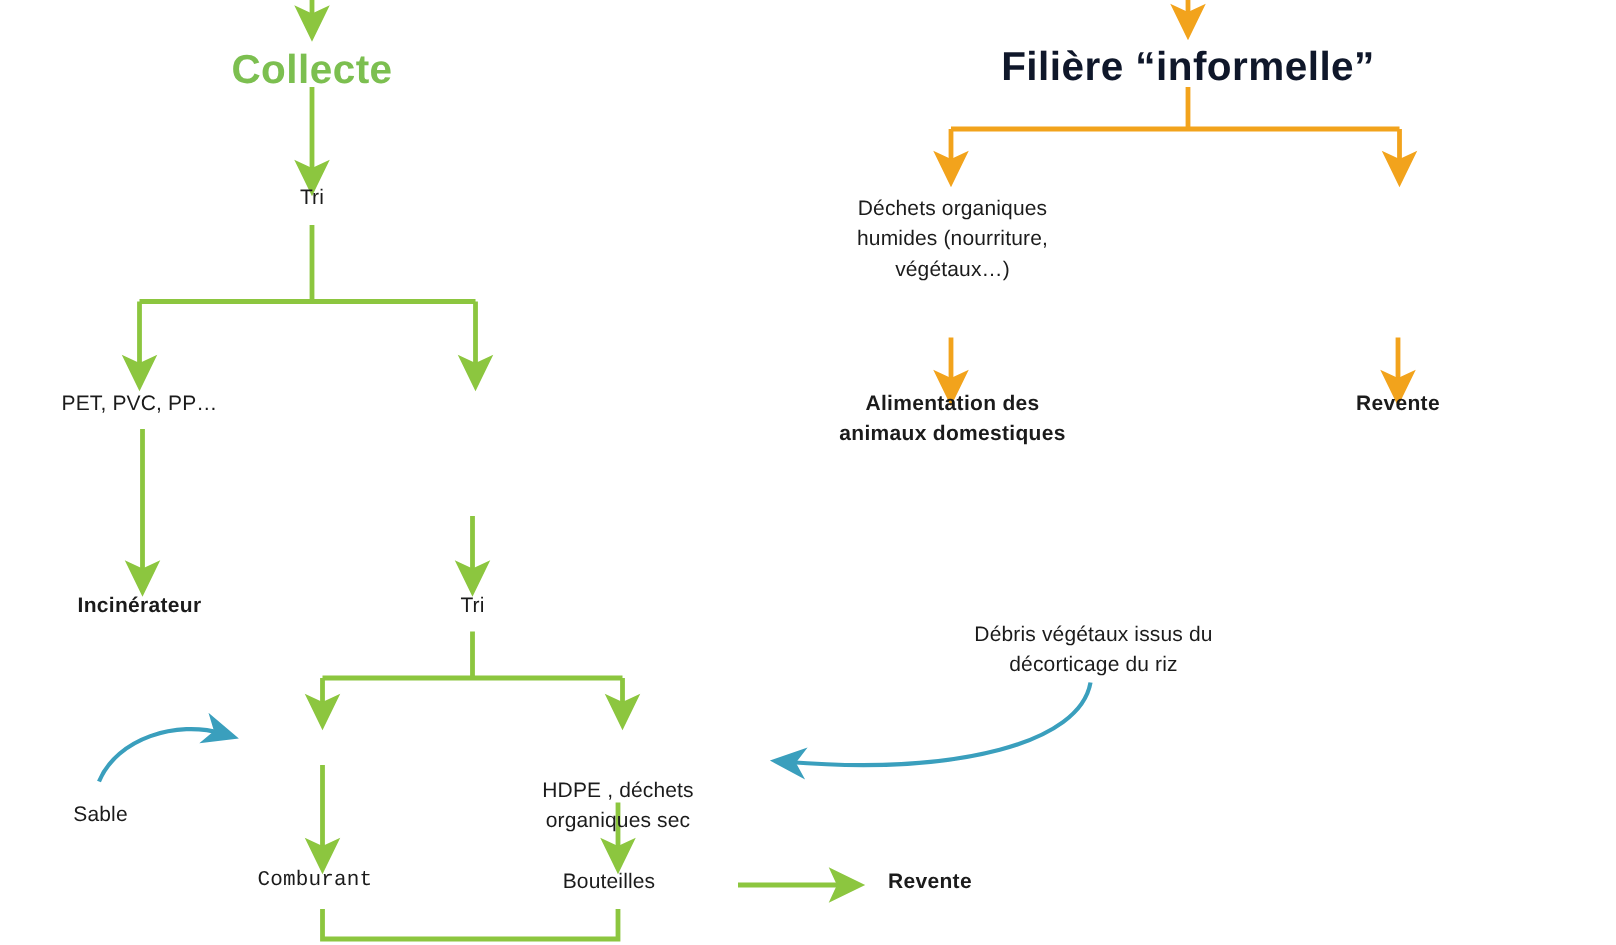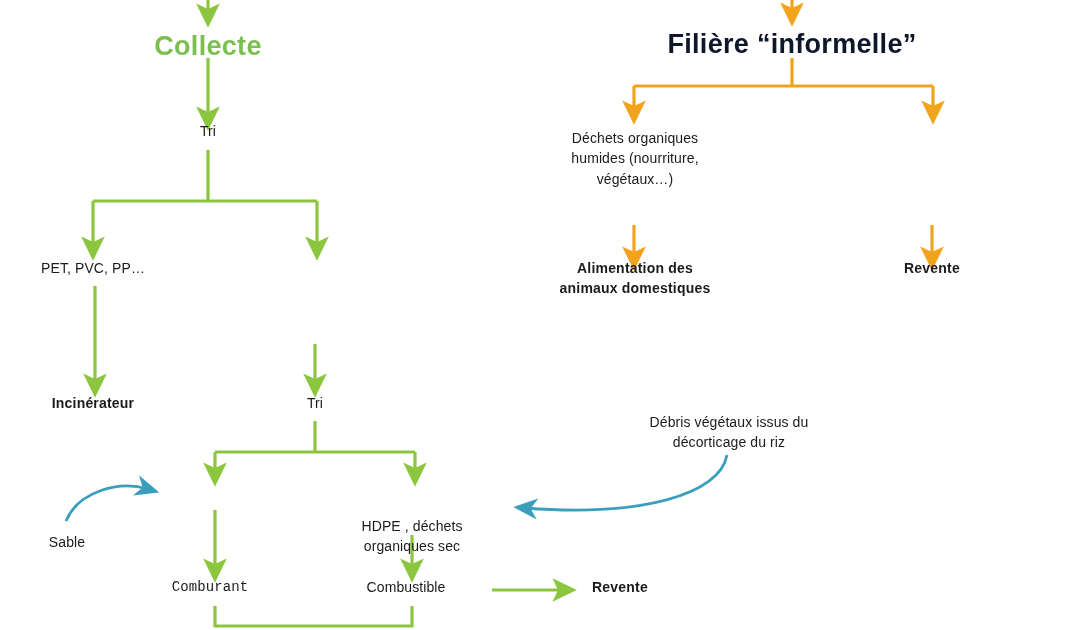--- a/index.html
+++ b/index.html
@@ -114,21 +114,21 @@
   <div class="node" style="left:225px; top:393px; width:180px;">Tri</div>
 
 
   <div class="node" style="left:312px; top:480px; width:200px;margin-top:36px;">HDPE , déchets
 organiques sec</div>
 
   <div class="node" style="left:-3px; top:532px; width:140px;">Sable</div>
 
   <div class="node" style="left:110px; top:577px; width:200px;font-family:Liberation Mono, monospace;">Comburant</div>
 
-  <div class="node" style="left:306px; top:577px; width:200px;">Combustible</div>
+  <div class="node" style="left:306px; top:577px; width:200px;">Bouteilles</div>
 
   <div class="node bold" style="left:530px; top:577px; width:180px;">Revente</div>
 
   <div class="node" style="left:569px; top:391px; width:320px;margin-top:21px;">Débris végétaux issus du
 décorticage du riz</div>
 
   <div class="node title orange-title" style="left:612px; top:25px; width:360px;">Filière “informelle”</div>
 
   <div class="node" style="left:495px; top:128px; width:280px;">Déchets organiques
 humides (nourriture,

